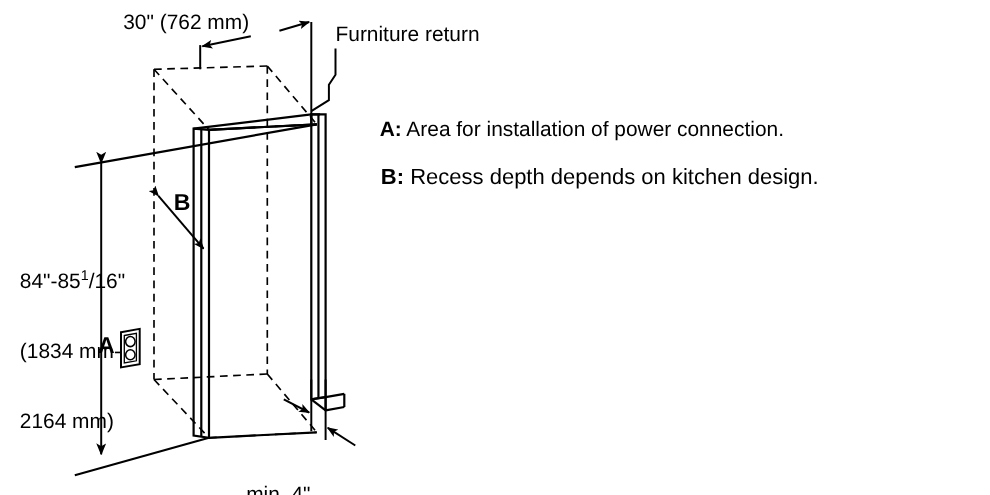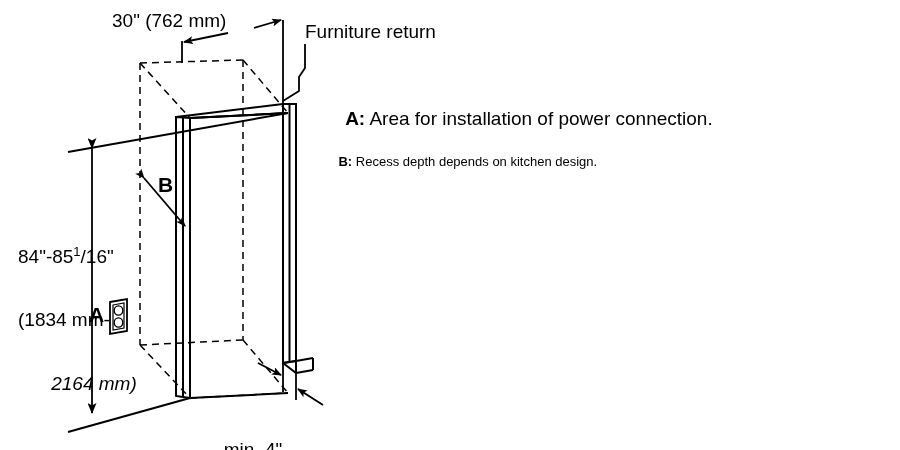--- a/index.html
+++ b/index.html
@@ -44,36 +44,36 @@
     top: 21px;
     font-size: 19px;
   }
   .legend-a {
     left: 324px;
     top: 87px;
     font-size: 19px;
   }
   .legend-b {
     left: 324px;
-    top: 140px;
-    font-size: 13px;
+    top: 128px;
+    font-size: 20px;
   }
   .legend-key {
     font-weight: bold;
   }
   .height-dim {
     left: 18px;
     top: 203px;
     font-size: 19px;
     text-align: right;
     width: 152px;
   }
   .height-dim .l1 { display:block; text-align:left; }
   .height-dim .l2 { display:block; text-align:left; }
-  .height-dim .l3 { display:block; text-align:center;font-style:italic; }
+  .height-dim .l3 { display:block; text-align:left; }
   .frac {
     font-size: 19px;
     position: relative;
     display: inline-block;
   }
   .frac sup {
     font-size: 13px;
     vertical-align: super;
     line-height: 0;
   }

